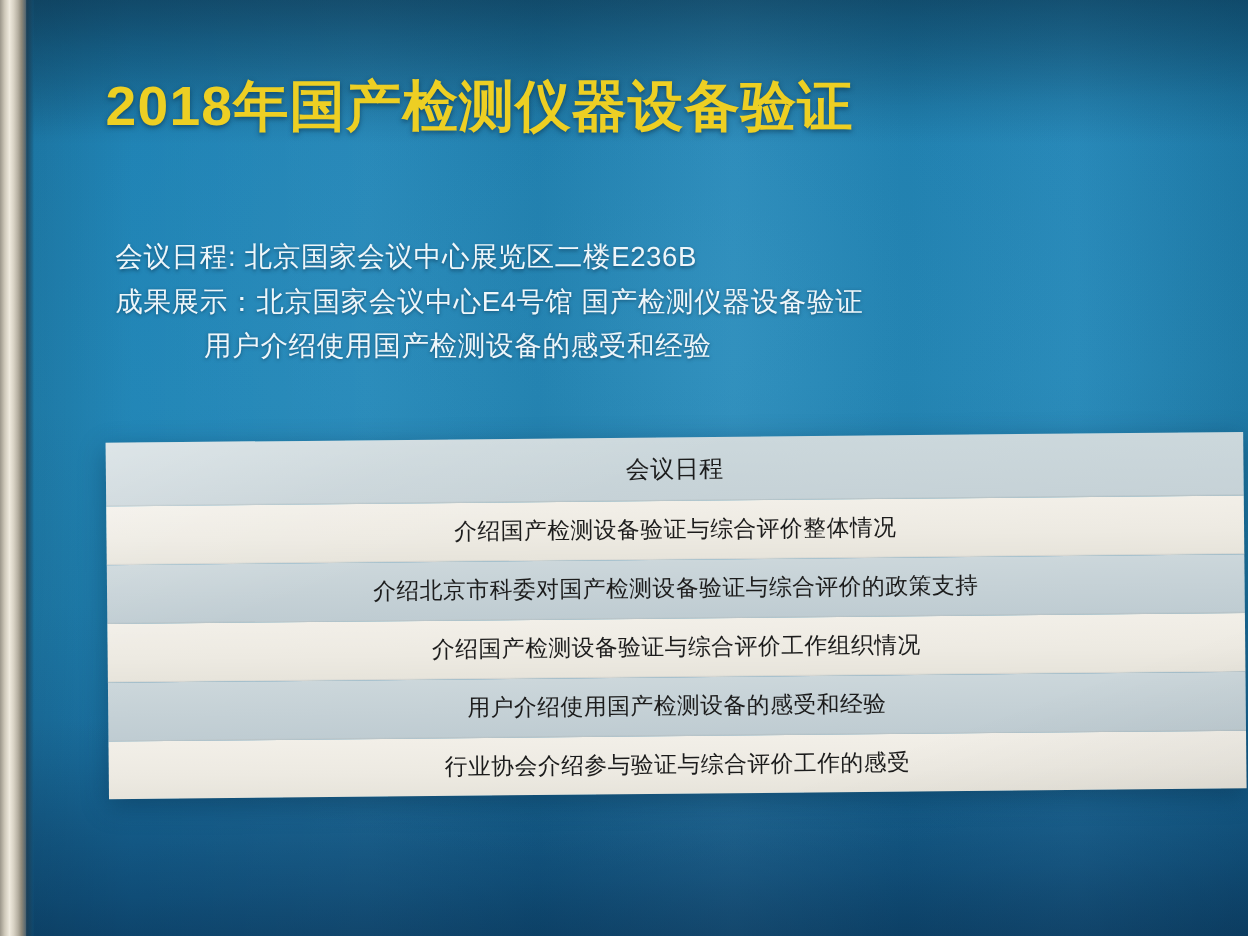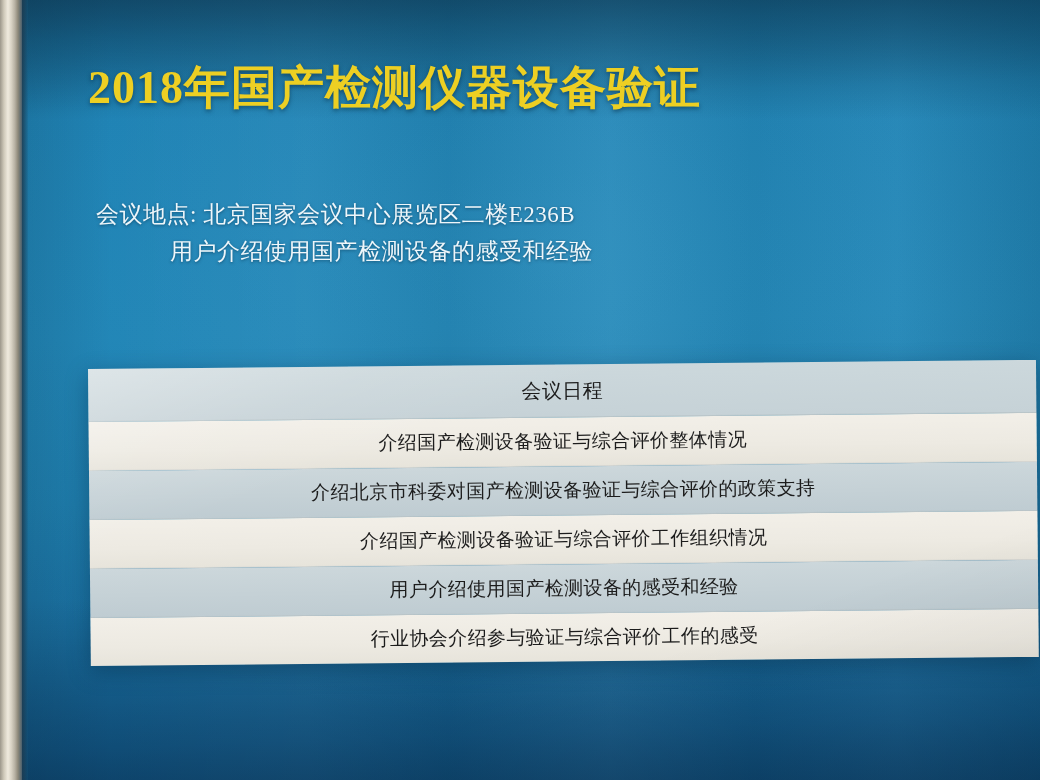--- a/index.html
+++ b/index.html
@@ -6,21 +6,21 @@
   html, body {
     margin: 0;
     padding: 0;
     background: #111;
   }
   .stage {
     position: relative;
     width: 1040px;
     height: 780px;
     overflow: hidden;
-    font-family: Liberation Serif, serif;
+    font-family: Liberation Sans, sans-serif;
   }
 
   
   .frame-edge {
     position: absolute;
     left: 0; top: 0;
     width: 22px; height: 100%;
     background: linear-gradient(90deg,
         #9c978b 0%, #cfc9ba 18%, #efeade 36%,
         #d8d2c4 52%, #b6b0a2 68%, #8d8879 82%, #4a5f6d 100%);
@@ -168,21 +168,22 @@
     <div class="vignette-top"></div>
     <div class="vignette-bottom"></div>
 
     <div class="content">
 
       <div class="headline">
         <div class="hl-line">2018年国产检测仪器设备验证</div>
       </div>
 
       <div class="info">
-        <div class="info-line">会议地点: 北京国家会议中心展览区二楼E236B</div>
+        <div class="info-line">会议日程: 北京国家会议中心展览区二楼E236B</div>
+        <div class="info-line">成果展示：北京国家会议中心E4号馆 国产检测仪器设备验证</div>
         <div class="info-line indent">用户介绍使用国产检测设备的感受和经验</div>
       </div>
 
       <div class="agenda">
         <div class="agenda-row header tint-a">
           <span>会议日程</span>
         </div>
         <div class="agenda-row tint-b">
           <span>介绍国产检测设备验证与综合评价整体情况</span>
         </div>

